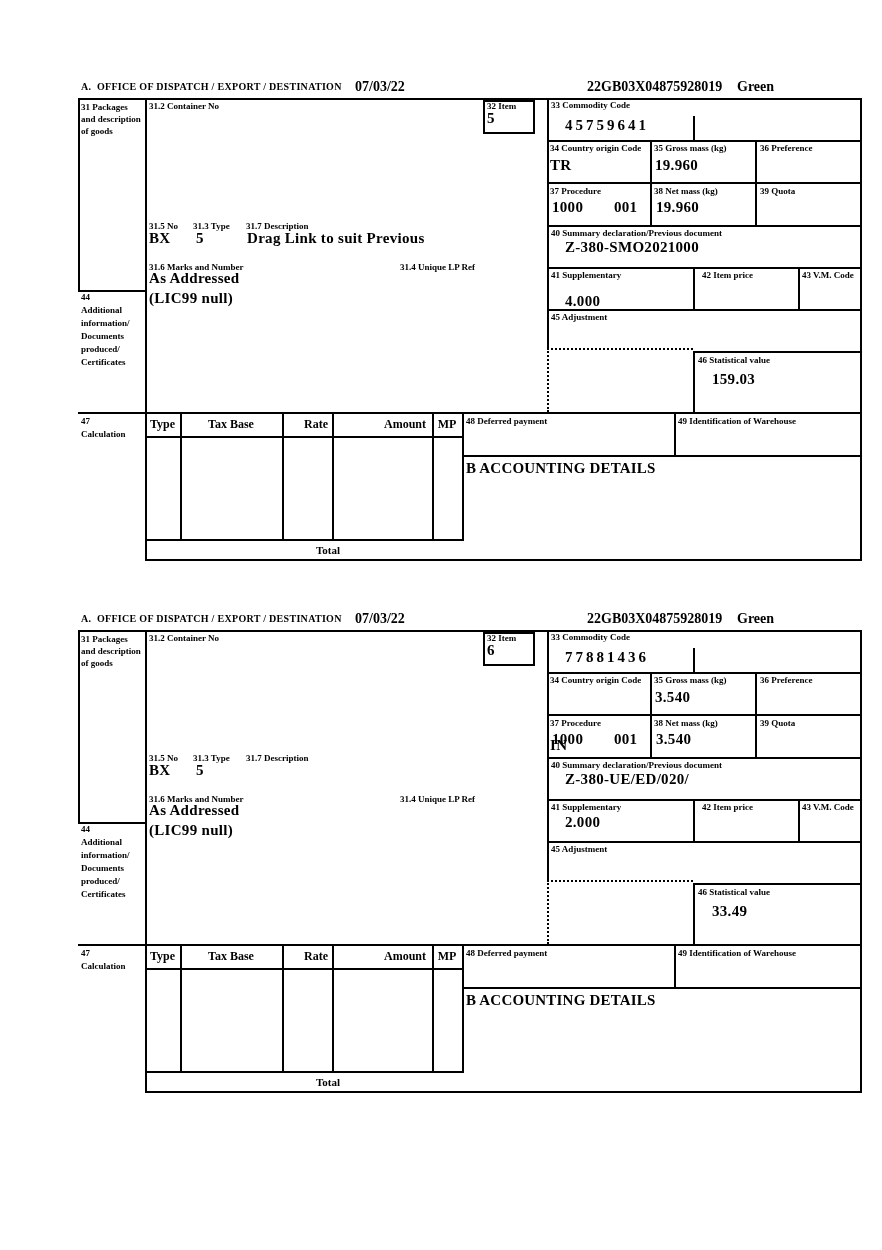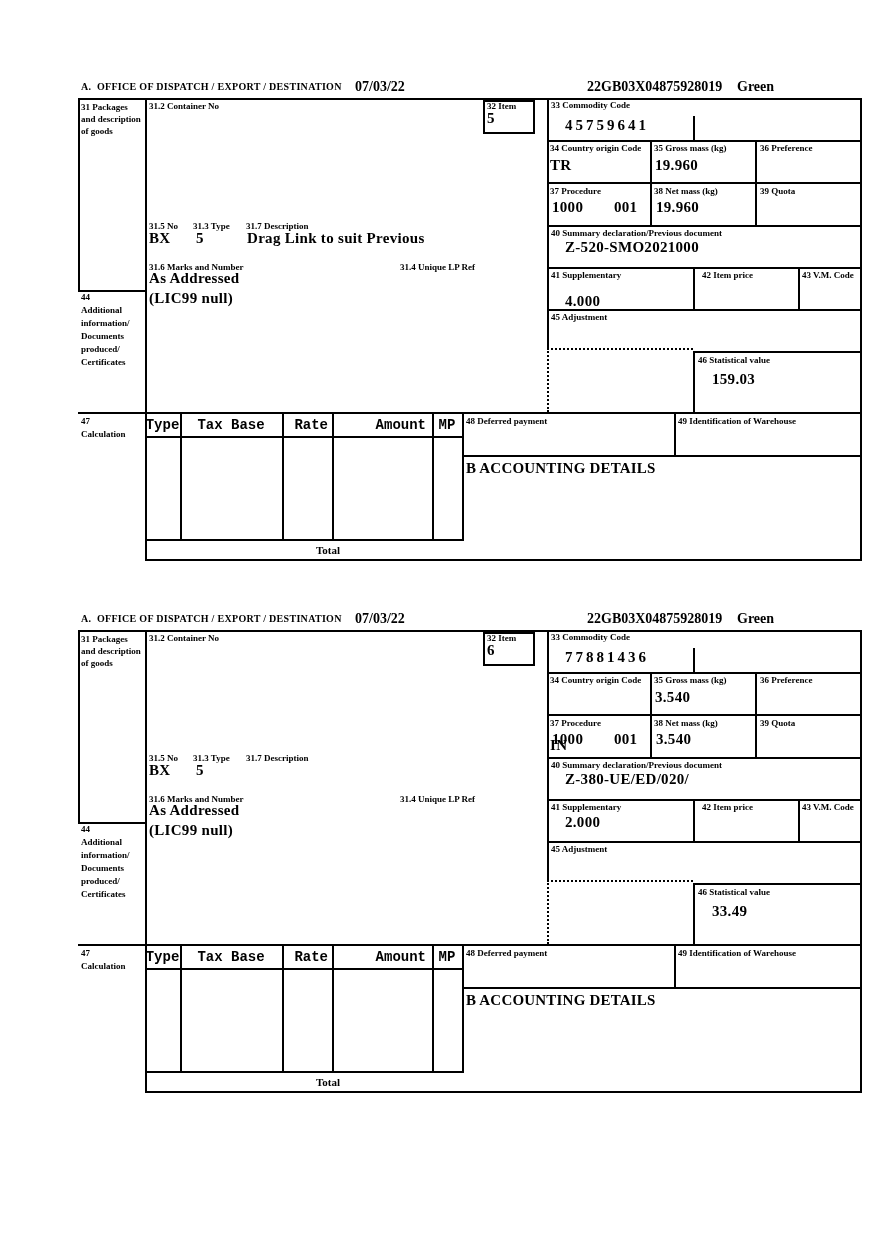--- a/index.html
+++ b/index.html
@@ -11,21 +11,21 @@
   .hl{position:absolute;height:2px;background:#000;}
   .vl{position:absolute;width:2px;background:#000;}
   .dh{position:absolute;height:0;border-top:2px dotted #000;}
   .dv{position:absolute;width:0;border-left:2px dotted #000;}
   .lbl{position:absolute;font-weight:bold;font-size:9px;line-height:1.15;white-space:pre;}
   .wrap{white-space:normal;width:60px;line-height:12px;}
   .val{position:absolute;font-weight:bold;font-size:15px;line-height:1.05;letter-spacing:0.3px;white-space:pre;}
   .cc{letter-spacing:3px;}
   .hdr{position:absolute;font-weight:bold;font-size:10px;letter-spacing:0.3px;white-space:pre;}
   .big{position:absolute;font-weight:bold;font-size:14px;white-space:pre;}
-  .th{position:absolute;font-weight:bold;font-size:14px;font-family:Liberation Mono, monospace;}
+  .th{position:absolute;font-weight:bold;font-size:12px;}
   .acct{position:absolute;font-weight:bold;font-size:15px;letter-spacing:0.2px;white-space:pre;}
   .total{position:absolute;font-weight:bold;font-size:11px;text-align:center;}
   .itembox{position:absolute;border:2px solid #000;}
 </style>
 </head>
 <body>
 
 <div class="page" id="page">
   <div class="section" style="top: 80px;">
 
@@ -92,21 +92,21 @@
     <div class="lbl" style="left:682px;top:106px;">39 Quota</div>
 
     <div class="lbl" style="left:71px;top:141px;">31.5 No</div>
     <div class="val" style="left:71px;top:151px;">BX</div>
     <div class="lbl" style="left:115px;top:141px;">31.3 Type</div>
     <div class="val" style="left:118px;top:151px;">5</div>
     <div class="lbl" style="left:168px;top:141px;">31.7 Description</div>
     <div class="val" style="left:169px;top:151px;">Drag Link to suit Previous</div>
 
     <div class="lbl" style="left:473px;top:148px;">40 Summary declaration/Previous document</div>
-    <div class="val" style="left:487px;top:160px;">Z-520-SMO2021000</div>
+    <div class="val" style="left:487px;top:160px;">Z-380-SMO2021000</div>
 
     <div class="lbl" style="left:71px;top:182px;">31.6 Marks and Number</div>
     <div class="val" style="left:71px;top:191px;">As Addressed</div>
     <div class="lbl" style="left:322px;top:182px;">31.4 Unique LP Ref</div>
 
     <div class="lbl" style="left:473px;top:190px;">41 Supplementary</div>
     <div class="val" style="left:487px;top:214px;">4.000</div>
     <div class="lbl" style="left:624px;top:190px;">42 Item price</div>
     <div class="lbl" style="left:724px;top:190px;">43 V.M. Code</div>
 

